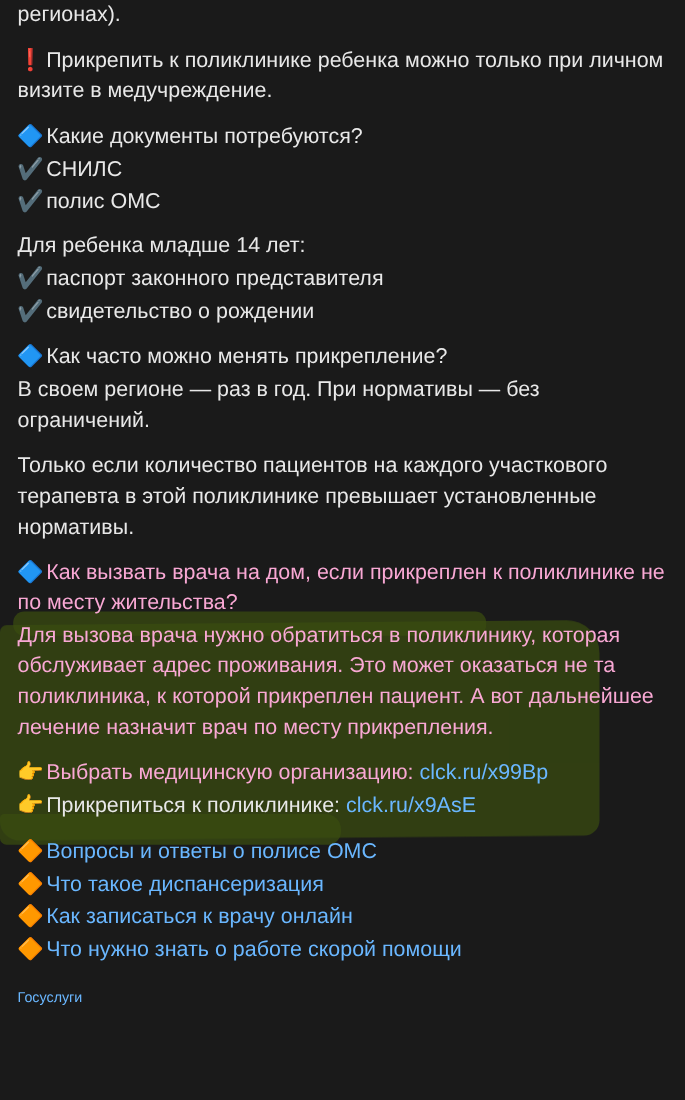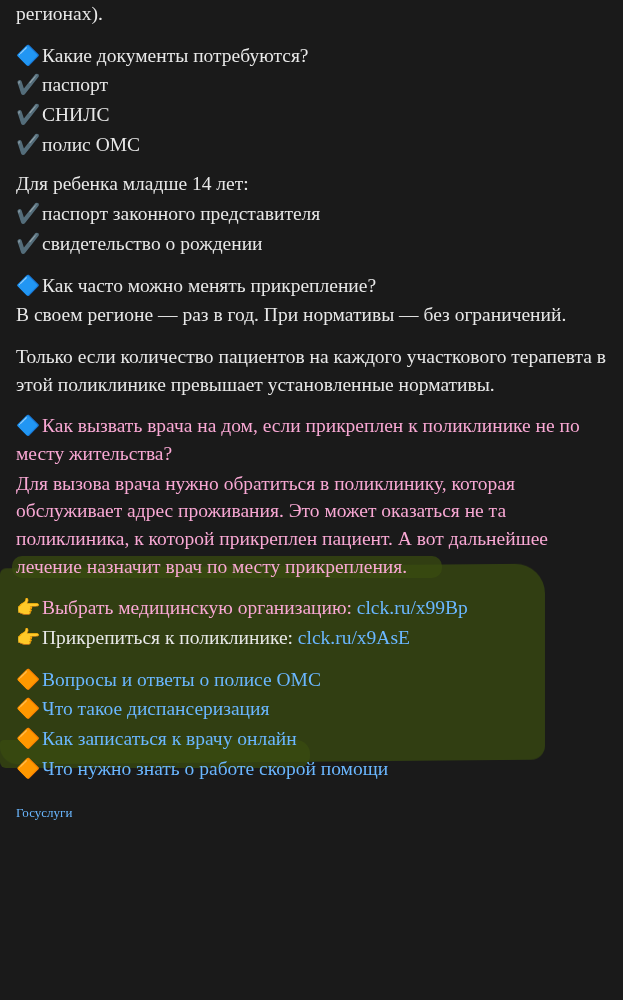--- a/index.html
+++ b/index.html
@@ -23,21 +23,20 @@
     overflow: hidden;
     background: #1a1a1a;
     padding: 0 0 0 0;
     box-sizing: border-box;
   }
   .content {
     position: relative;
     z-index: 2;
     padding: 0 16px 0 16px;
     box-sizing: border-box;
-    font-family: Liberation Serif, serif;
   }
   
   .marker {
     position: absolute;
     z-index: 1;
     background: #3a4d10;
     opacity: 0.72;
     filter: blur(0.4px);
   }
   .m1 {
@@ -88,24 +87,24 @@
 <div class="page">
 
   <div class="marker m1"></div>
   <div class="marker m2"></div>
   <div class="marker m3"></div>
 
   <div class="content">
 
     <p class="para blk">регионах).</p>
 
+    <p class="para blk"><span class="ico">❗</span><span>Прикрепить к поликлинике ребенка можно только при личном визите в медучреждение.</span></p>
 
     <div class="blk">
       <p class="para"><span class="ico">🔷</span><span>Какие документы потребуются?</span></p>
-      <p class="para item-row"><span class="ico gray-check">✔️</span><span>паспорт</span></p>
       <p class="para item-row"><span class="ico gray-check">✔️</span><span>СНИЛС</span></p>
       <p class="para item-row"><span class="ico gray-check">✔️</span><span>полис ОМС</span></p>
       <div class="spacer-sm"></div>
       <p class="para">Для ребенка младше 14 лет:</p>
       <p class="para item-row"><span class="ico gray-check">✔️</span><span>паспорт законного представителя</span></p>
       <p class="para item-row"><span class="ico gray-check">✔️</span><span>свидетельство о рождении</span></p>
     </div>
 
     <div class="blk">
       <p class="para"><span class="ico">🔷</span><span>Как часто можно менять прикрепление?</span></p>

